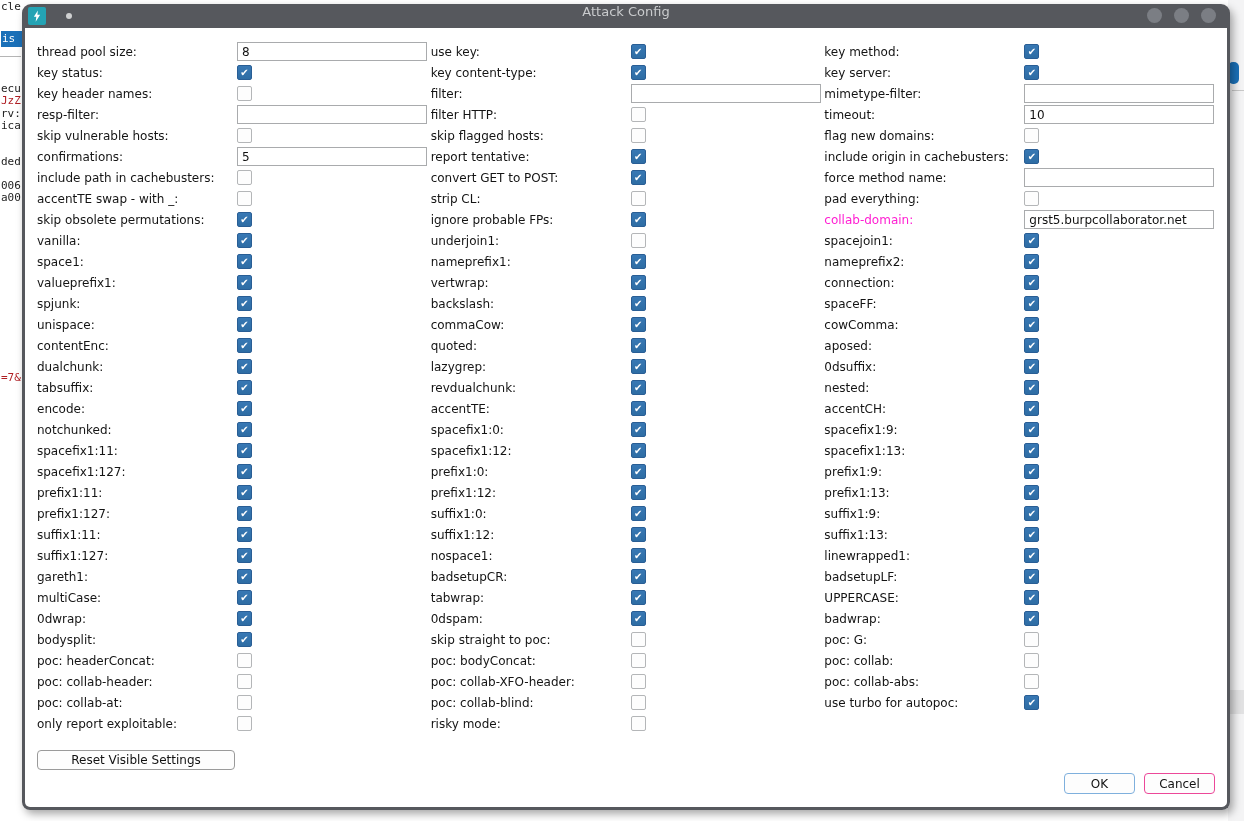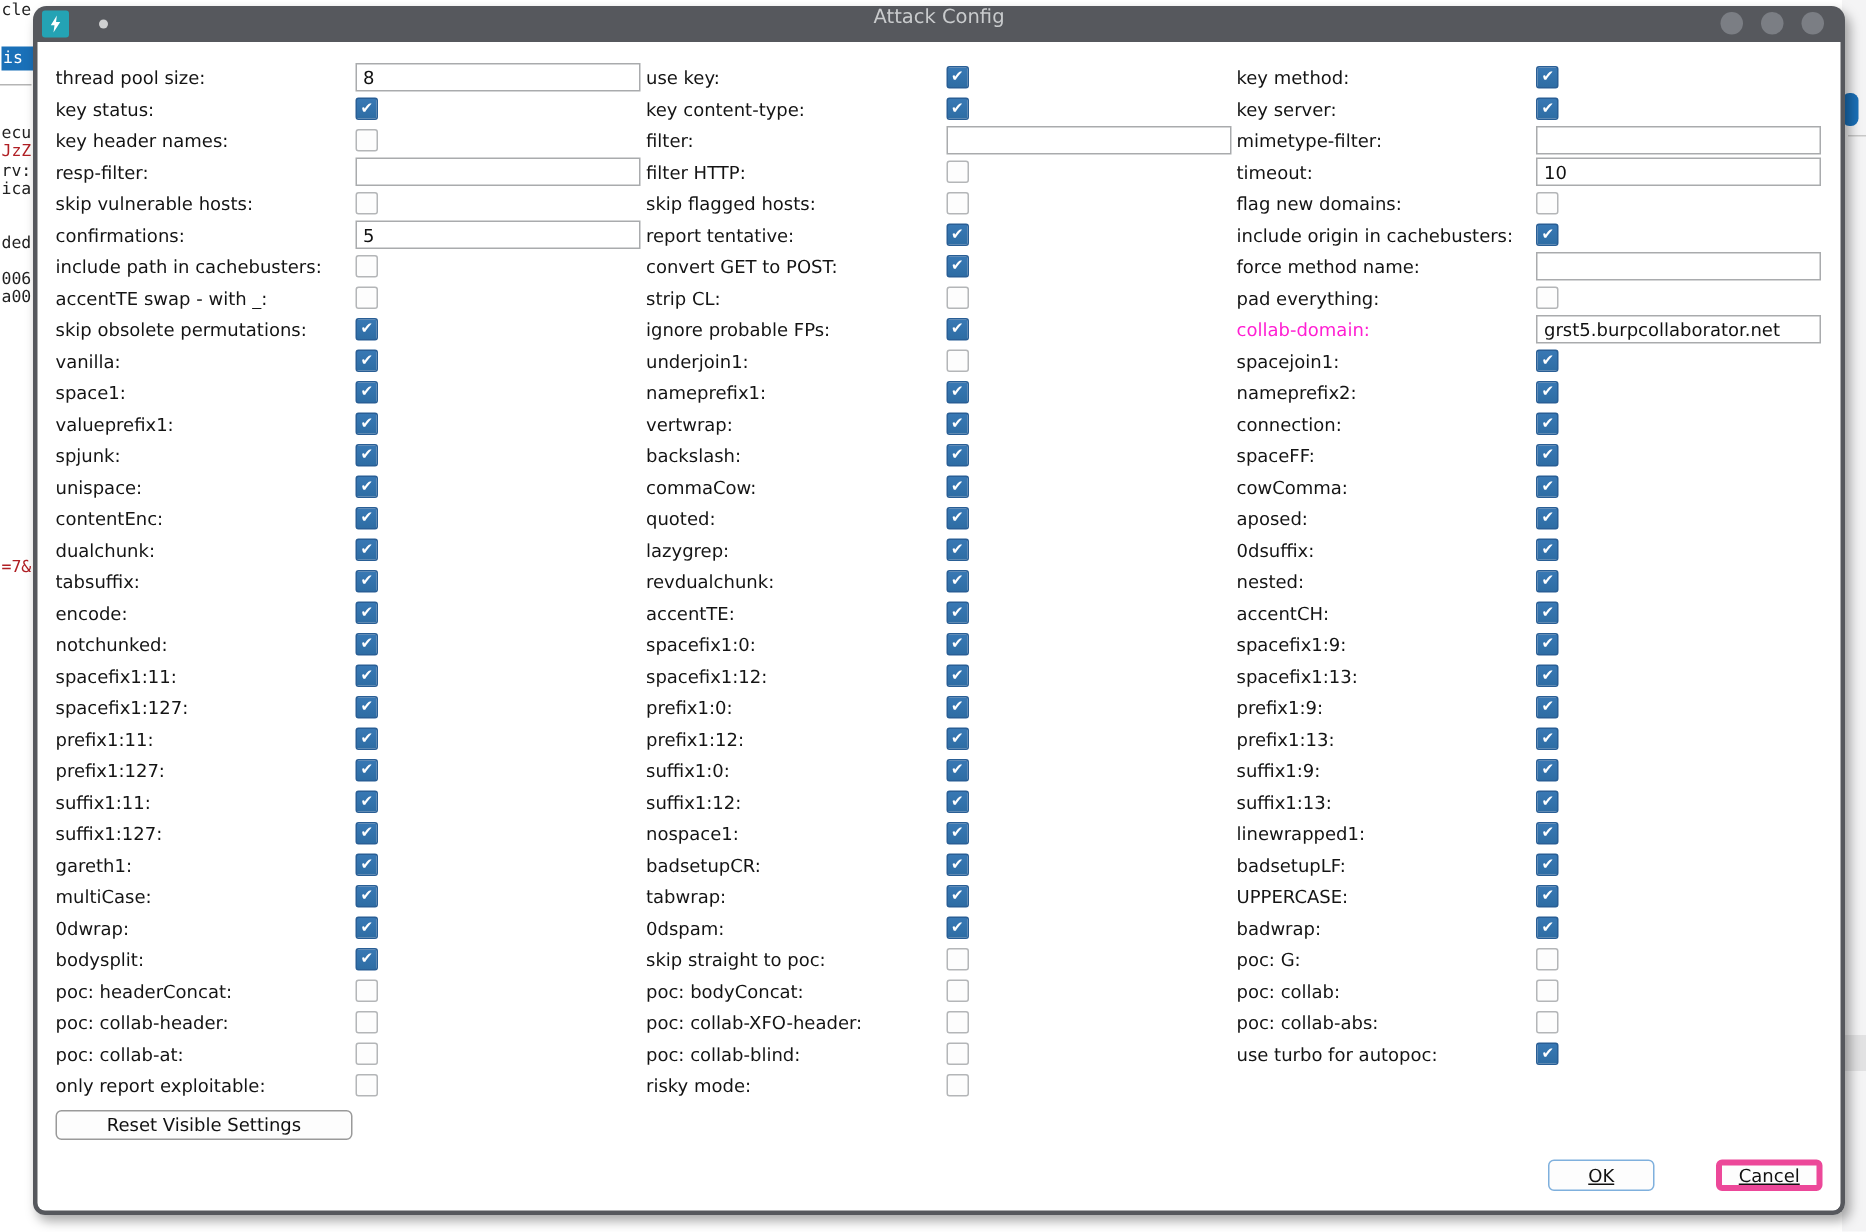--- a/index.html
+++ b/index.html
@@ -40,27 +40,27 @@
   .row { display:flex; align-items:center; height:21px; }
   .lbl { width:200px; font-size:12px; color:#141414; white-space:nowrap; overflow:hidden; }
   .ctrl { flex:1; display:flex; align-items:center; }
   .checkbox { width:15px; height:15px; border-radius:2px; background:#fdfdfd;
     border:1px solid #b4b6b8; display:flex; align-items:center; justify-content:center; }
   .checkbox.checked { background:linear-gradient(#3878b4,var(--accent));
     border-color:#295e95; color:#fff; font-size:10px; font-weight:bold; }
   .txt { width:190px; height:19px; border:1px solid #a9abad; background:#fff;
     font-family:inherit; font-size:12px; padding:0 4px; color:#111; outline:none; }
 
-  .reset-btn { margin-top:6px; width:198px; height:20px; background:#fdfdfd;
+  .reset-btn { margin-top:16px; width:198px; height:20px; background:#fdfdfd;
     border:1px solid #9a9a9a; border-radius:4px; font-family:inherit; font-size:12px; color:#111; }
   .action-btns { position:absolute; right:12px; bottom:13px; display:flex; gap:9px; }
   .btn { min-width:71px; height:21px; background:#fdfdfd; border-radius:4px;
-    font-family:inherit; font-size:12px; color:#111;text-decoration:underline; }
+    font-family:inherit; font-size:12px; color:#111; }
   .btn.ok { border:1px solid var(--ok-border); }
-  .btn.cancel { border:4px solid #ec4899;margin-left:32px; }
+  .btn.cancel { border:1px solid #ec4899; }
 </style>
 </head>
 <body>
 
 <div class="bg-layer">
   <div class="bg-right"></div>
   <div id="fragments">
       <span class="frag" style="top: 0px;">cle</span>
       <span class="frag sel" style="top: 31px;">is c</span>
       <span class="frag" style="top: 82px; text-align: right;">ecu</span>

